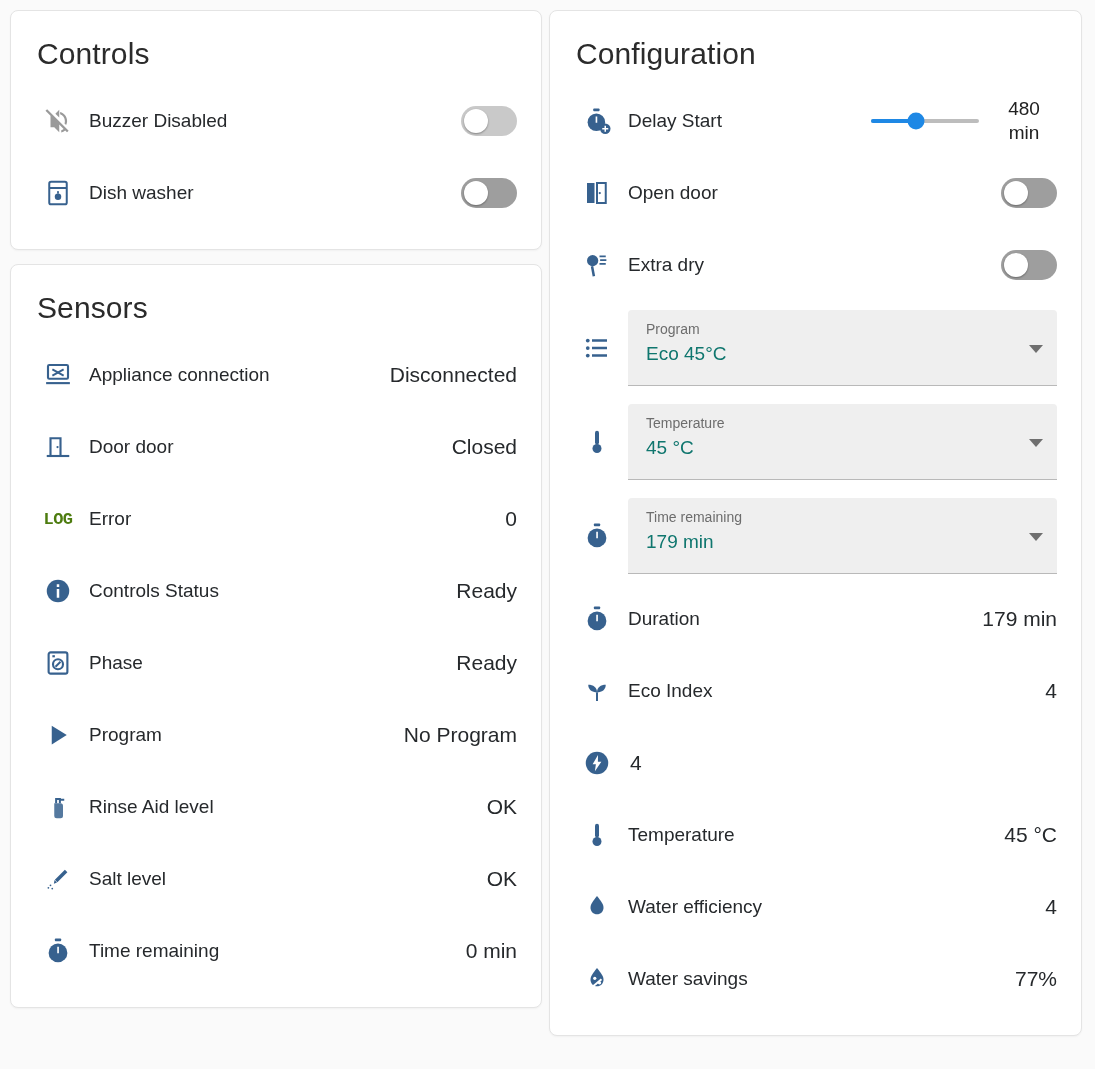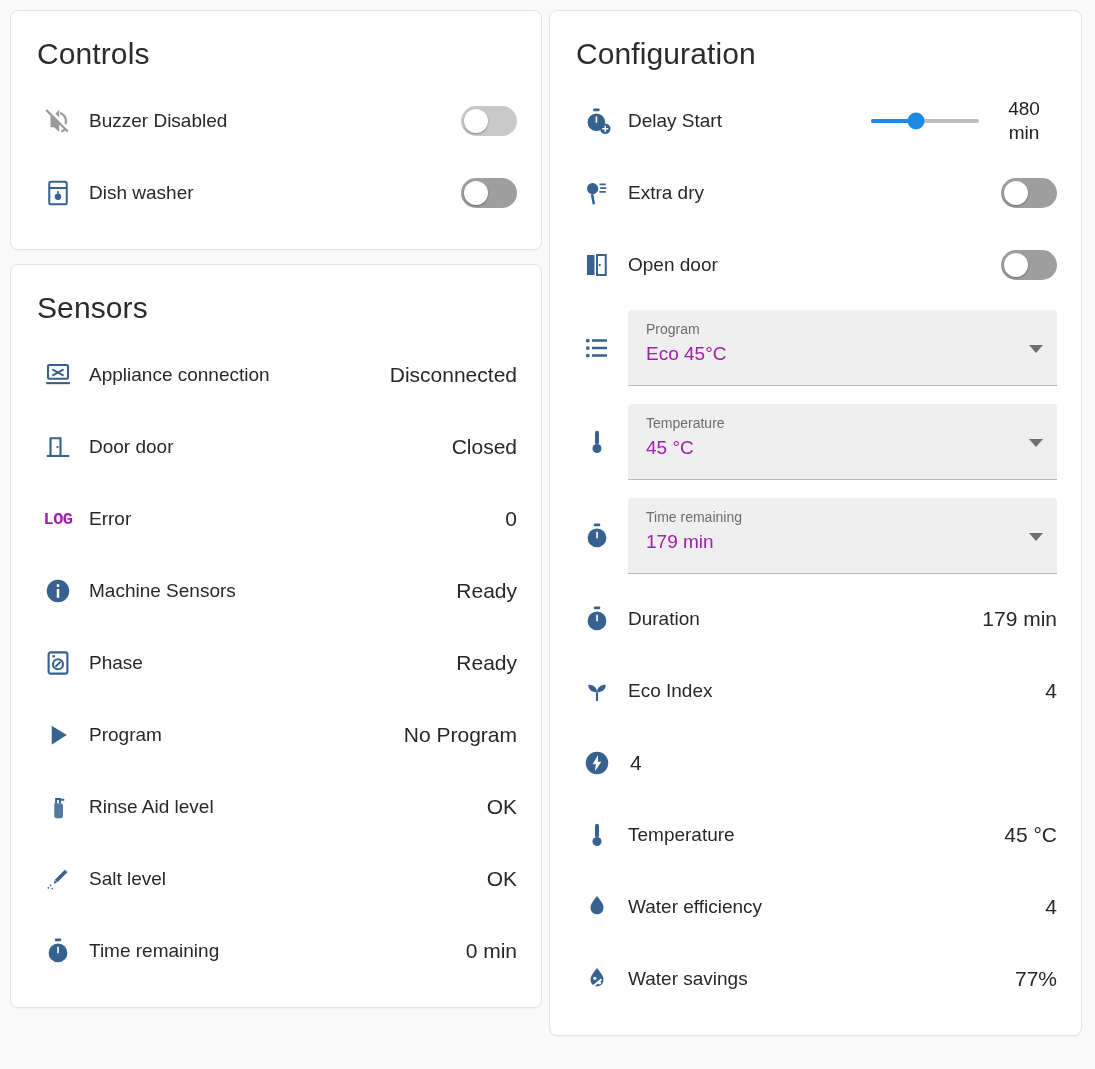--- a/index.html
+++ b/index.html
@@ -130,34 +130,34 @@
     border-radius: 4px 4px 0 0;
     height: 76px;
     padding: 11px 14px 0 18px;
     display: flex;
     align-items: flex-start;
     justify-content: space-between;
     margin-left: 8px;
   }
   .select .stack { display: flex; flex-direction: column; }
   .select .flabel { font-size: 14px; color: #6d6d6d; margin-bottom: 6px; }
-  .select .fvalue { font-size: 19px; color: #a21caf; }
+  .select .fvalue { font-size: 19px; color: #0f766e; }
   .caret {
     width: 0; height: 0;
     border-left: 7px solid transparent;
     border-right: 7px solid transparent;
     border-top: 8px solid #6f6f6f;
     margin-top: 24px;
   }
   .select-row { min-height: 94px; align-items: center; }
   .log-text {
     font-family: "Liberation Mono", monospace;
     font-weight: 700;
     font-size: 17px;
-    color: #a21caf;
+    color: #4d7c0f;
     letter-spacing: -0.5px;
   }
 </style>
 </head>
 <body>
 
 <div class="page">
 
   <div class="col-left">
 
@@ -233,21 +233,21 @@
         </div>
 
         <div class="row">
           <span class="icon">
             <svg width="30" height="30" viewBox="0 0 24 24" fill="currentColor">
               <circle cx="12" cy="12" r="9"></circle>
               <rect x="11" y="10.4" width="2" height="7" fill="#fff"></rect>
               <rect x="11" y="6.6" width="2" height="2.2" fill="#fff"></rect>
             </svg>
           </span>
-          <span class="label">Machine Sensors</span>
+          <span class="label">Controls Status</span>
           <span class="value">Ready</span>
         </div>
 
         <div class="row">
           <span class="icon">
             <svg width="30" height="30" viewBox="0 0 24 24" fill="none" stroke="currentColor" stroke-width="1.7">
               <rect x="4.5" y="3.5" width="15" height="17" rx="1.6"></rect>
               <circle cx="12" cy="13" r="4"></circle>
               <path d="M10 15 L14 11" stroke-width="1.5"></path>
               <line x1="7.5" y1="6.6" x2="9.5" y2="6.6"></line>
@@ -334,40 +334,40 @@
           </span>
           <span class="two-line-value">
             <span>480</span><br>
             <span>min</span>
           </span>
         </div>
 
         <div class="row">
           <span class="icon">
             <svg width="30" height="30" viewBox="0 0 24 24" fill="none" stroke="currentColor" stroke-width="1.6">
+              <rect x="4" y="4" width="6" height="16" fill="currentColor" stroke="none"></rect>
+              <rect x="12" y="4" width="7" height="16"></rect>
+              <circle cx="14.2" cy="12" r="0.9" fill="currentColor" stroke="none"></circle>
+            </svg>
+          </span>
+          <span class="label">Open door</span>
+          <span class="toggle">
+              <span class="knob"></span>
+            </span>
+        </div>
+
+        <div class="row">
+          <span class="icon">
+            <svg width="30" height="30" viewBox="0 0 24 24" fill="none" stroke="currentColor" stroke-width="1.6">
               <circle cx="8.5" cy="8.5" r="4.5" fill="currentColor" stroke="none"></circle>
               <path d="M8 13 l1.5 8" stroke-width="2"></path>
               <path d="M14 5 h5 M14.5 8 h5 M14 11 h5" stroke-width="1.4"></path>
             </svg>
           </span>
           <span class="label">Extra dry</span>
-          <span class="toggle">
-              <span class="knob"></span>
-            </span>
-        </div>
-
-        <div class="row">
-          <span class="icon">
-            <svg width="30" height="30" viewBox="0 0 24 24" fill="none" stroke="currentColor" stroke-width="1.6">
-              <rect x="4" y="4" width="6" height="16" fill="currentColor" stroke="none"></rect>
-              <rect x="12" y="4" width="7" height="16"></rect>
-              <circle cx="14.2" cy="12" r="0.9" fill="currentColor" stroke="none"></circle>
-            </svg>
-          </span>
-          <span class="label">Open door</span>
           <span class="toggle">
               <span class="knob"></span>
             </span>
         </div>
 
         <div class="row select-row">
           <span class="icon">
             <svg width="30" height="30" viewBox="0 0 24 24" fill="currentColor">
               <rect x="8" y="5" width="12" height="2"></rect>
               <rect x="8" y="11" width="12" height="2"></rect>

